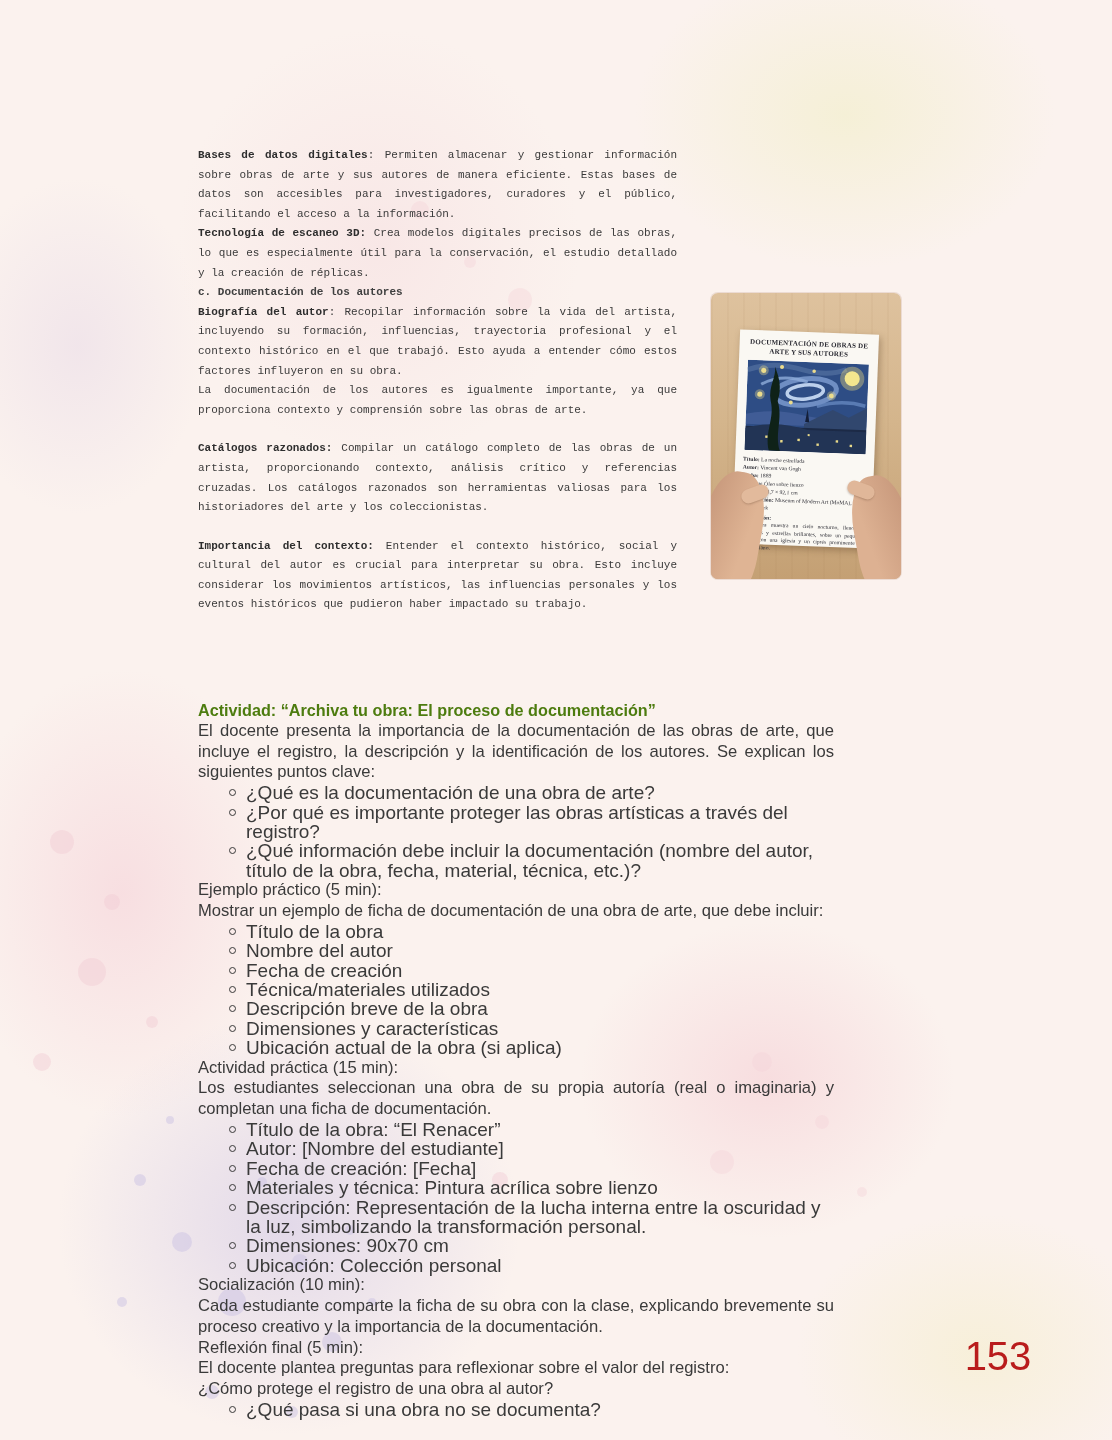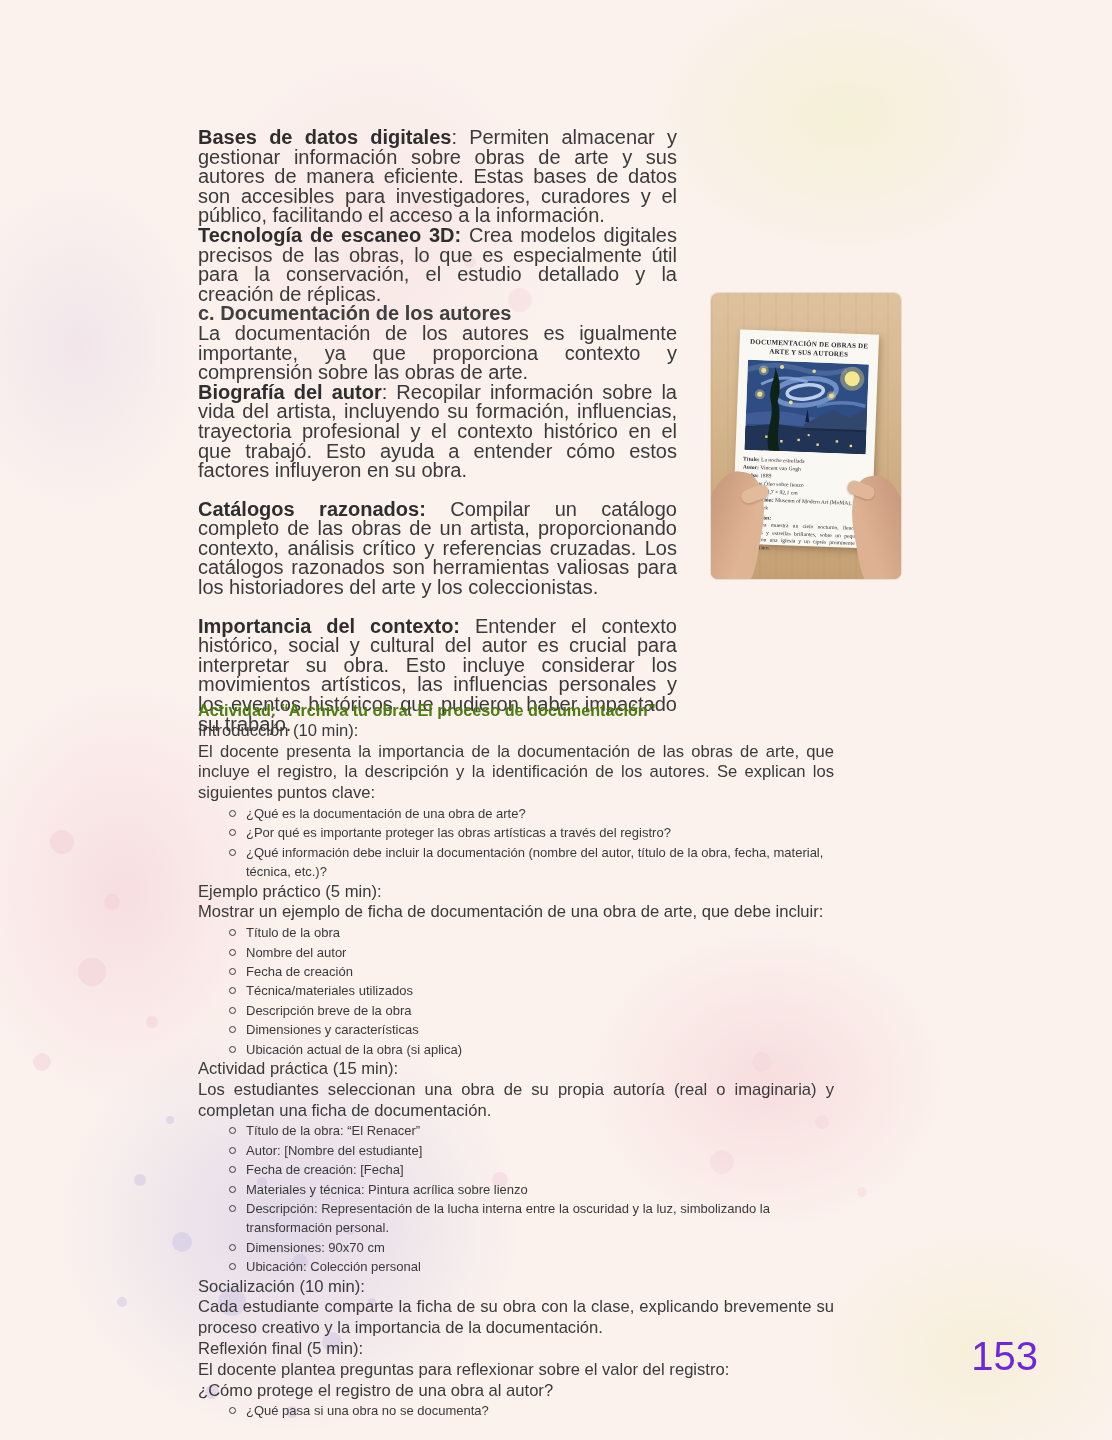--- a/index.html
+++ b/index.html
@@ -14,38 +14,38 @@
       radial-gradient(ellipse 280px 300px at 34% 17%, rgba(243,211,216,0.35), transparent 72%),
       radial-gradient(ellipse 240px 320px at 11% 62%, rgba(244,203,212,0.5), transparent 70%),
       radial-gradient(ellipse 330px 300px at 26% 85%, rgba(206,197,229,0.55), transparent 70%),
       radial-gradient(ellipse 260px 220px at 69% 75%, rgba(243,196,205,0.45), transparent 72%),
       radial-gradient(ellipse 260px 200px at 88% 94%, rgba(244,237,200,0.55), transparent 70%);
   }
   .speckles { position:absolute; left:0; top:0; width:1112px; height:1440px; pointer-events:none; }
 
   
   .col-left {
-    position:absolute; left:198px; top:128px; width:479px;
-    font-size:20px; line-height:19.6px; text-align:justify;
+    position:absolute; left:198px; top:146px; width:479px;
+    font-size:11px; line-height:19.6px; text-align:justify;font-family:Liberation Mono, monospace;
   }
   .col-left p { margin:0; }
   .gap-before { margin-top:19px !important; }
   b.lead { font-weight:bold; color:#2e2e2e; }
   .h-line { font-weight:bold; color:#404040; }
 
   
   .activity {
     position:absolute; left:198px; top:700px; width:636px;
     font-size:16.6px; line-height:20.8px; text-align:justify;
   }
   .activity p { margin:0; }
   .act-title { font-weight:bold; font-size:16.2px; color:#4d7c0f; }
   .label-line { text-align:left; }
   .bullets { margin:0; }
-  .bullet { display:flex; align-items:flex-start; font-size:13px; line-height:19.4px; text-align:left; }
+  .bullet { display:flex; align-items:flex-start; font-size:19px; line-height:19.4px; text-align:left; }
   .bullet .dot {
     flex:0 0 auto; width:5px; height:5px; border:1.4px solid #3a3a3a; border-radius:50%;
     margin:6px 10px 0 31px; background:transparent;
   }
   .bullet .btxt { flex:1 1 auto; }
 
   
   .photo {
     position:absolute; left:711px; top:293px; width:190px; height:286px;
     border-radius:7px; overflow:hidden;
@@ -89,21 +89,21 @@
   }
   .fingers-right {
     position:absolute; z-index:4; right:26px; bottom:82px; width:28px; height:14px;
     background:#e0b799; border-radius:8px; transform:rotate(20deg);
     box-shadow:0 1px 2px rgba(90,60,40,0.3);
   }
 
   
   .page-number {
     position:absolute; left:958px; top:1334px; width:80px;
-    font-size:40px; line-height:44px; color:#6d28d9; text-align:right;
+    font-size:40px; line-height:44px; color:#b91c1c; text-align:center;
   }
 </style>
 </head>
 <body>
 
 <svg class="speckles" viewBox="0 0 1112 1440" aria-hidden="true">
   <g fill="#cdc4e4" opacity="0.5">
     <circle cx="140" cy="1180" r="6"></circle>
       <circle cx="182" cy="1242" r="10"></circle>
       <circle cx="232" cy="1302" r="14"></circle>
@@ -133,22 +133,22 @@
       <circle cx="420" cy="210" r="9"></circle>
       <circle cx="470" cy="262" r="6"></circle>
     <circle cx="520" cy="300" r="12"></circle>
   </g>
 </svg>
 
 <div class="col-left">
   <p><b class="lead">Bases de datos digitales</b><span>: Permiten almacenar y gestionar información sobre obras de arte y sus autores de manera eficiente. Estas bases de datos son accesibles para investigadores, curadores y el público, facilitando el acceso a la información.</span></p>
   <p><b class="lead">Tecnología de escaneo 3D:</b><span> Crea modelos digitales precisos de las obras, lo que es especialmente útil para la conservación, el estudio detallado y la creación de réplicas.</span></p>
   <p class="h-line">c. Documentación de los autores</p>
+  <p><b class="lead">Biografía del autor</b><span>: Recopilar información sobre la vida del artista, incluyendo su formación, influencias, trayectoria profesional y el contexto histórico en el que trabajó. Esto ayuda a entender cómo estos factores influyeron en su obra.</span></p>
   <p><span>La documentación de los autores es igualmente importante, ya que proporciona contexto y comprensión sobre las obras de arte.</span></p>
-  <p><b class="lead">Biografía del autor</b><span>: Recopilar información sobre la vida del artista, incluyendo su formación, influencias, trayectoria profesional y el contexto histórico en el que trabajó. Esto ayuda a entender cómo estos factores influyeron en su obra.</span></p>
   <p class="gap-before"><b class="lead">Catálogos razonados:</b><span> Compilar un catálogo completo de las obras de un artista, proporcionando contexto, análisis crítico y referencias cruzadas. Los catálogos razonados son herramientas valiosas para los historiadores del arte y los coleccionistas.</span></p>
   <p class="gap-before"><b class="lead">Importancia del contexto:</b><span> Entender el contexto histórico, social y cultural del autor es crucial para interpretar su obra. Esto incluye considerar los movimientos artísticos, las influencias personales y los eventos históricos que pudieron haber impactado su trabajo.</span></p>
 </div>
 
 <div class="photo">
   <div class="doc-card">
     <div class="card-title">DOCUMENTACIÓN DE OBRAS DE ARTE Y SUS AUTORES</div>
     <svg class="painting" viewBox="0 0 120 90" preserveAspectRatio="none">
       <rect width="120" height="90" fill="#2e4d85"></rect>
       <path d="M0 10 Q25 0 55 8 Q80 14 98 6" stroke="#54719f" stroke-width="5" fill="none" opacity="0.7"></path>
@@ -197,21 +197,20 @@
     <div class="cdesc">La pintura muestra un cielo nocturno, lleno de remolinos y estrellas brillantes, sobre un pequeño pueblo con una iglesia y un ciprés prominente en primer plano.</div>
   </div>
   <div class="hand hand-left"></div>
   <div class="fingers-left"></div>
   <div class="hand hand-right"></div>
   <div class="fingers-right"></div>
 </div>
 
 <div class="activity">
   <p class="act-title">Actividad: “Archiva tu obra: El proceso de documentación”</p>
-  <p class="label-line">Introducción (10 min):</p>
   <p>El docente presenta la importancia de la documentación de las obras de arte, que incluye el registro, la descripción y la identificación de los autores. Se explican los siguientes puntos clave:</p>
   <div class="bullets">
     <div class="bullet">
         <span class="dot"></span>
         <span class="btxt">¿Qué es la documentación de una obra de arte?</span>
       </div>
     <div class="bullet">
         <span class="dot"></span>
         <span class="btxt">¿Por qué es importante proteger las obras artísticas a través del registro?</span>
       </div>

